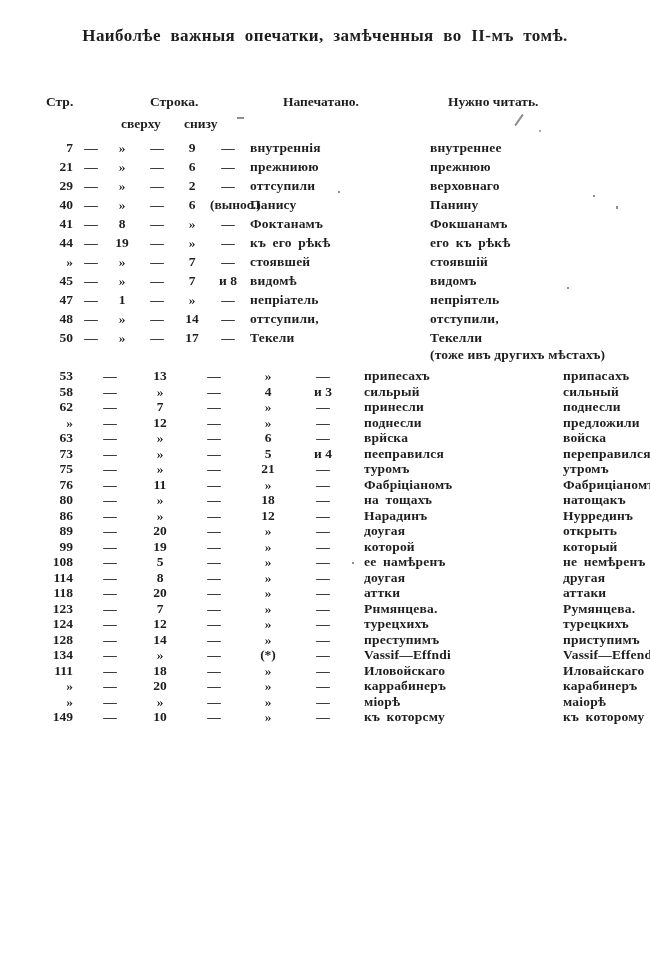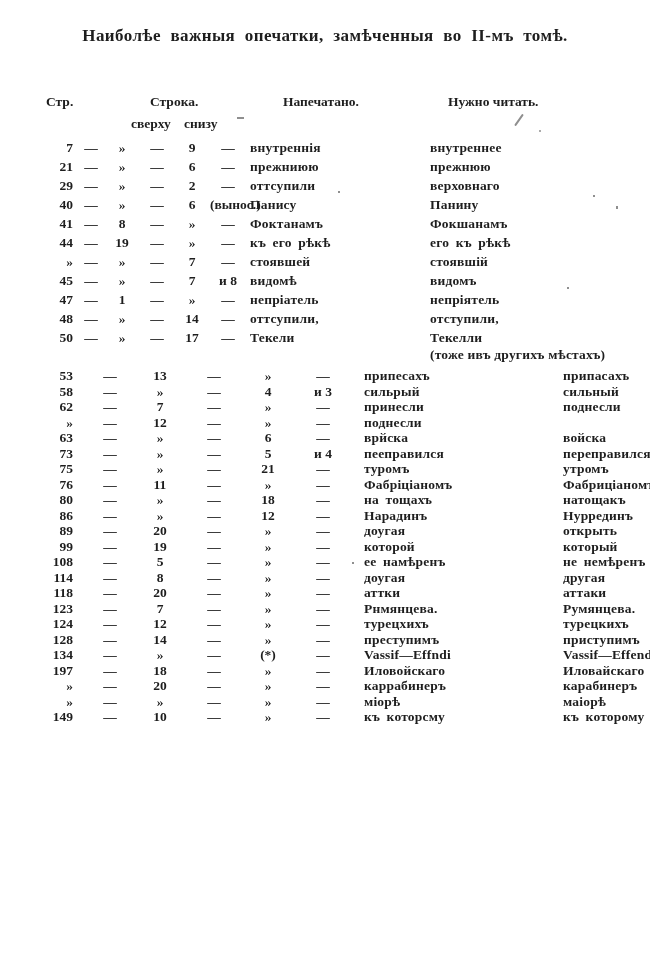--- a/index.html
+++ b/index.html
@@ -17,21 +17,21 @@
   .title{
     position:absolute;top:26px;left:0;width:650px;
     margin:0;text-align:center;
     font-size:17px;font-weight:700;
     letter-spacing:.4px;word-spacing:5px;
   }
   .thead{position:absolute;top:94px;left:0;width:622px;height:44px;font-size:13.5px;}
   .h{position:absolute;white-space:nowrap;}
   .h-page{left:46px;top:0;}
   .h-line{left:150px;top:0;}
-  .h-top{left:131px;top:22px;}
+  .h-top{left:121px;top:22px;}
   .h-bottom{left:184px;top:22px;}
   .h-printed{left:283px;top:0;}
   .h-correct{left:448px;top:0;}
 
   .rows{position:absolute;top:138px;left:0;width:650px;font-size:13.5px;}
   .row{
     display:grid;
     grid-template-columns:78px 26px 36px 34px 36px 36px 184px 1fr;
     height:19px;
     align-items:center;
@@ -218,20 +218,21 @@
         <span class="c c7">поднесли</span>
       </div>
       <div class="row b2">
         <span class="c c0">»</span>
         <span class="c c1">—</span>
         <span class="c c2">12</span>
         <span class="c c3">—</span>
         <span class="c c4">»</span>
         <span class="c c5">—</span>
         <span class="c c6">поднесли</span>
+        <span class="c c7">предложили</span>
       </div>
       <div class="row b2">
         <span class="c c0">63</span>
         <span class="c c1">—</span>
         <span class="c c2">»</span>
         <span class="c c3">—</span>
         <span class="c c4">6</span>
         <span class="c c5">—</span>
         <span class="c c6">врйска</span>
         <span class="c c7">войска</span>
@@ -370,21 +371,21 @@
         <span class="c c0">134</span>
         <span class="c c1">—</span>
         <span class="c c2">»</span>
         <span class="c c3">—</span>
         <span class="c c4">(*)</span>
         <span class="c c5">—</span>
         <span class="c c6">Vassif—Effndi</span>
         <span class="c c7">Vassif—Effendi</span>
       </div>
       <div class="row b2">
-        <span class="c c0">197</span>
+        <span class="c c0">111</span>
         <span class="c c1">—</span>
         <span class="c c2">18</span>
         <span class="c c3">—</span>
         <span class="c c4">»</span>
         <span class="c c5">—</span>
         <span class="c c6">Иловойскаго</span>
         <span class="c c7">Иловайскаго</span>
       </div>
       <div class="row b2">
         <span class="c c0">»</span>

